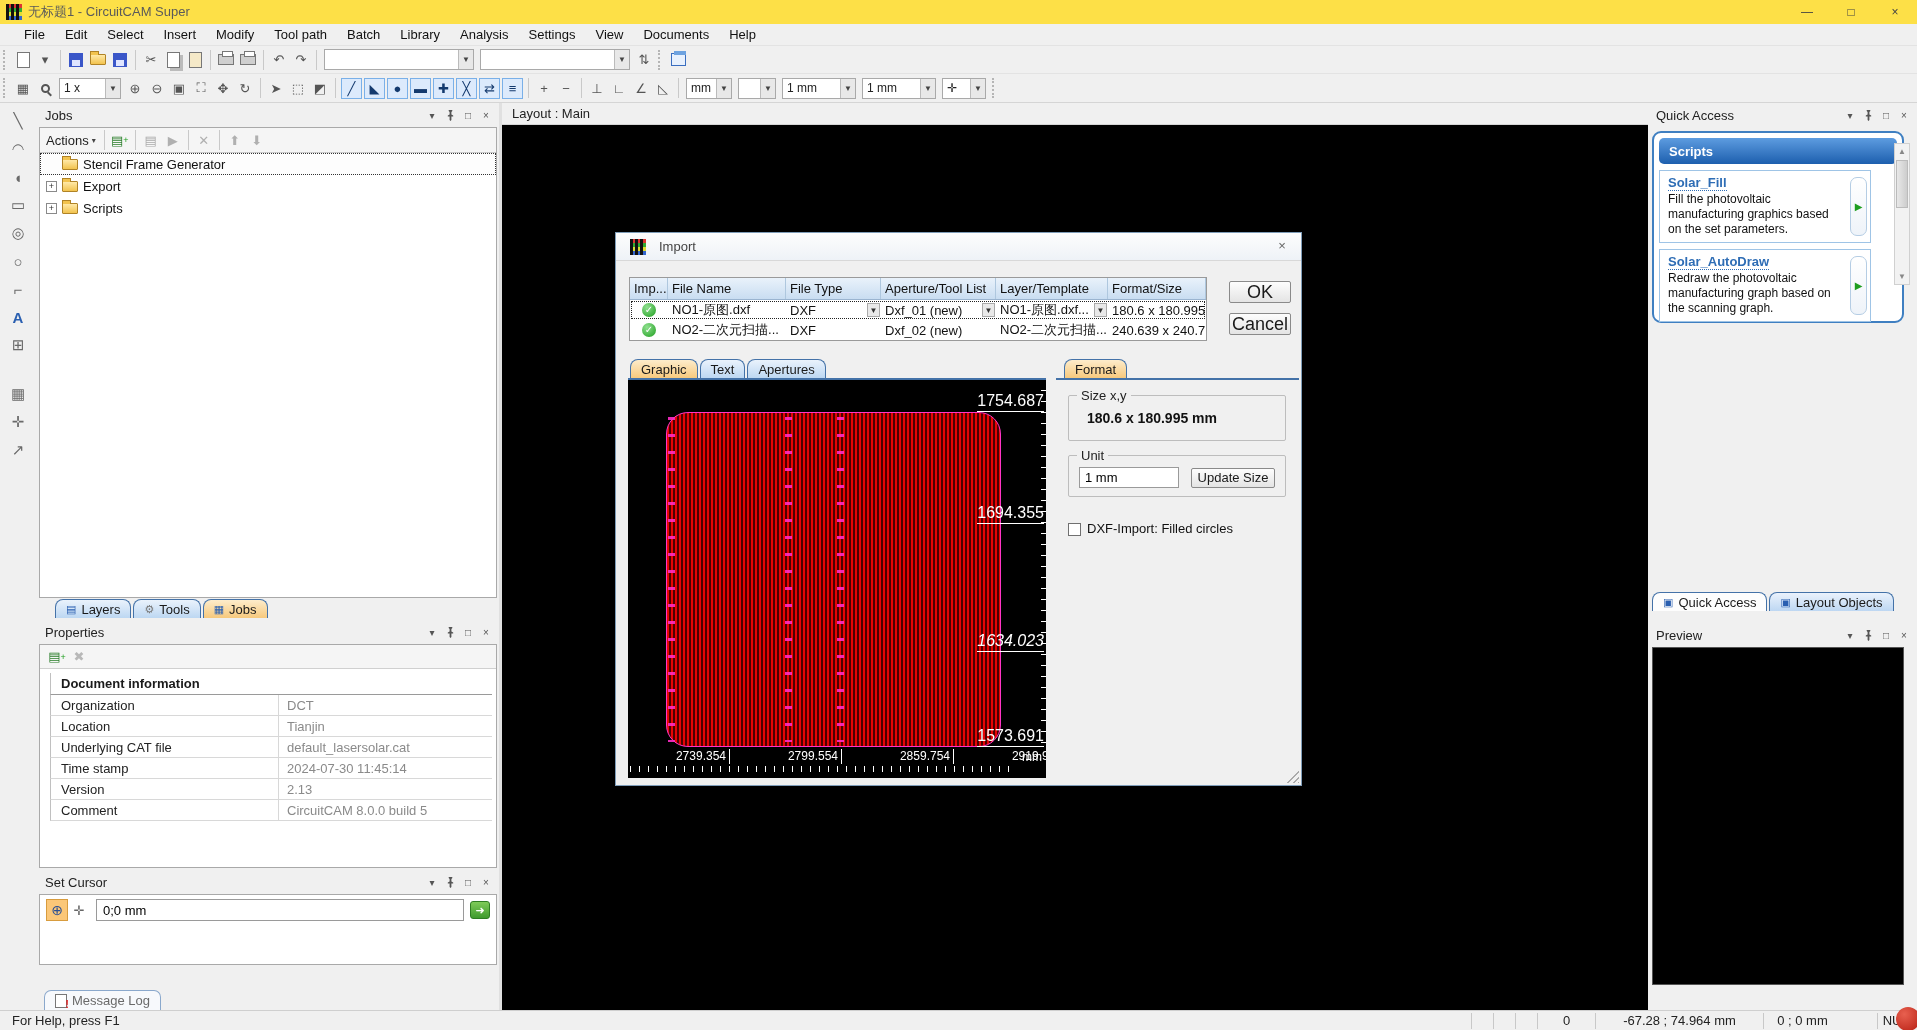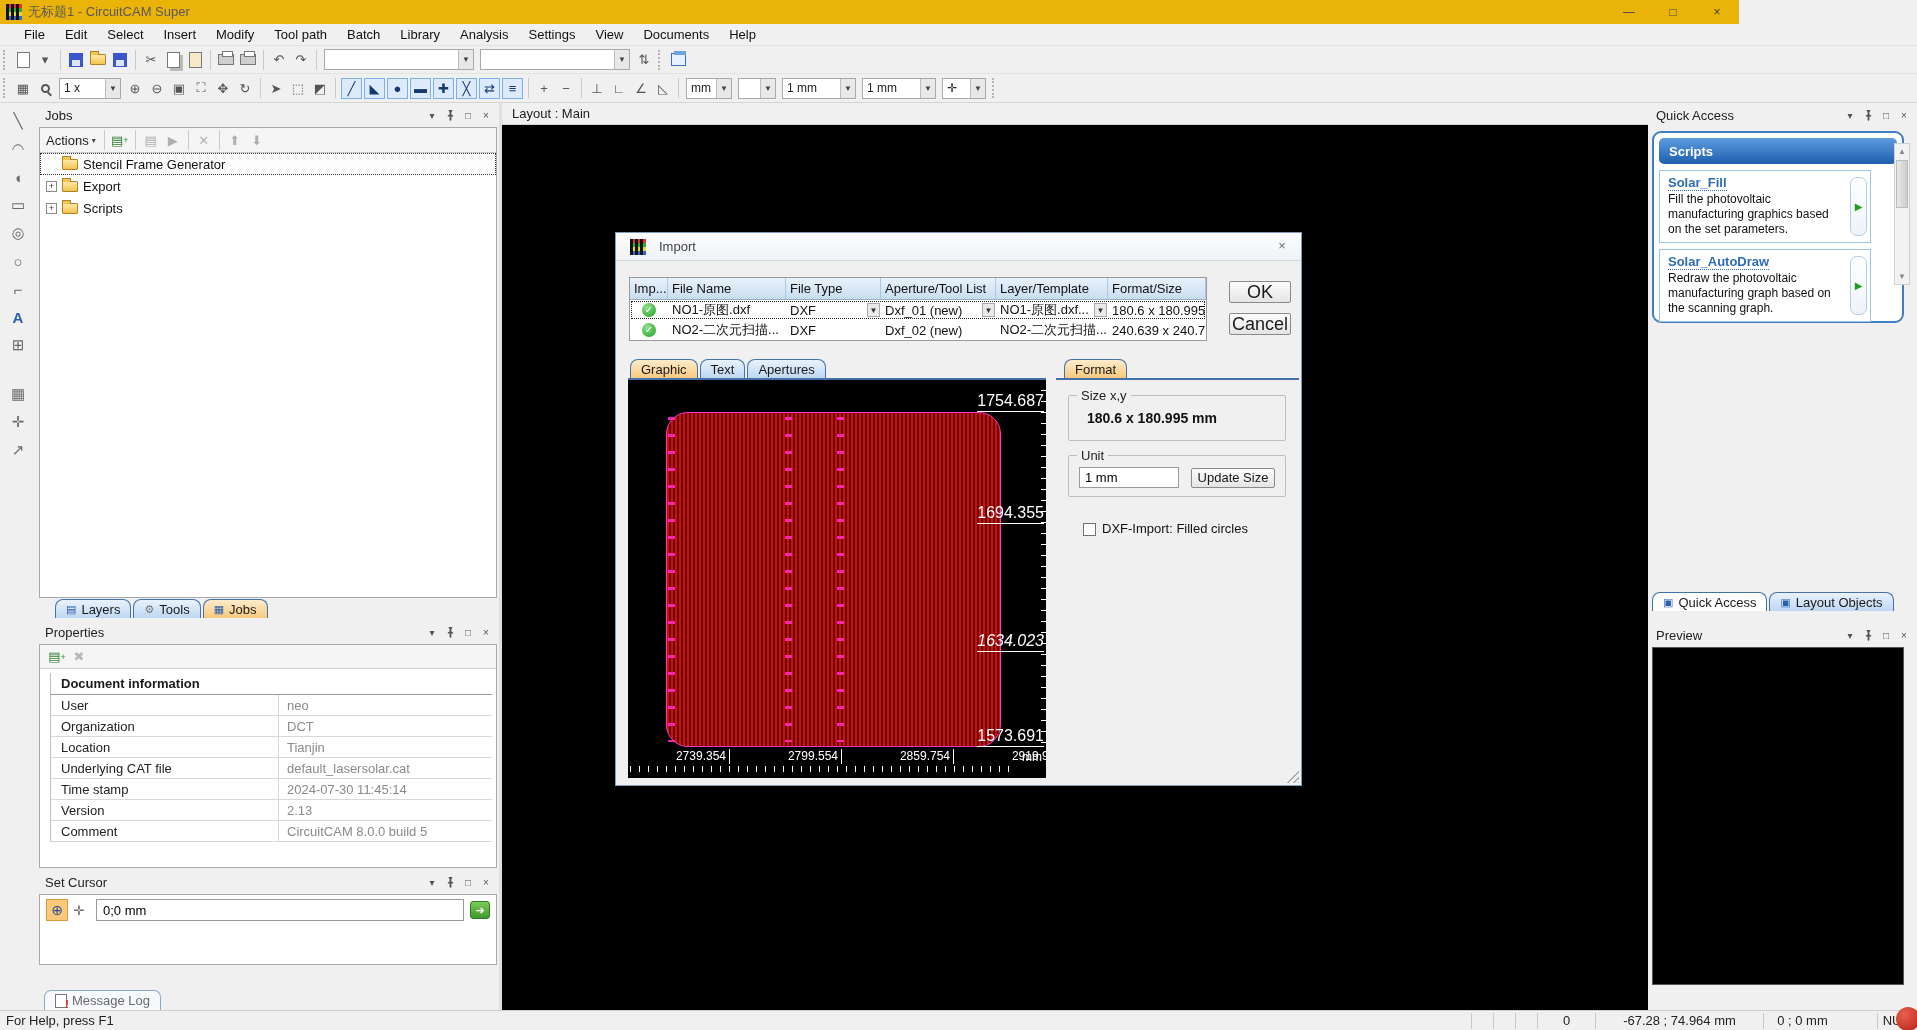--- a/index.html
+++ b/index.html
@@ -1,21 +1,21 @@
 <!DOCTYPE html>
 <html><head>
 <meta charset="utf-8">
 <style>
   * { margin:0; padding:0; box-sizing:border-box; }
   html,body { width:1917px; height:1030px; overflow:hidden; }
   body { font-family:"Liberation Sans", sans-serif; font-size:13px; color:#1a1a1a; background:#f0f0f0; }
   #app { position:relative; width:1917px; height:1030px; background:#f0f0f0; }
 
   
-  #titlebar { position:absolute; left:0; top:0; width:1739px; height:24px; background:#eab308; display:flex; align-items:center; }
+  #titlebar { position:absolute; left:0; top:0; width:1917px; height:24px; background:#fde047; display:flex; align-items:center; }
   .appicon { width:16px; height:16px; margin:0 6px 0 6px; background:
       linear-gradient(90deg,#111 0 3px,transparent 3px 5px,#111 5px 8px,transparent 8px 10px,#111 10px 13px,transparent 13px 16px),
       linear-gradient(#d33 0 4px,#3a3 4px 8px,#dd3 8px 12px,#36c 12px 16px);
       flex:none; }
   #titlebar .title { color:#5a5a5a; font-size:13px; }
   .wincontrols { position:absolute; right:0; top:0; height:24px; display:flex; }
   .winbtn { width:44px; height:24px; display:flex; align-items:center; justify-content:center; color:#444; font-size:12px; }
   #menubar { position:absolute; left:0; top:24px; width:1917px; height:21px; display:flex; align-items:center; padding-left:14px; background:#f0f0f0; }
   #menubar .menu-item { padding:2px 10px; color:#111; }
   .toolbar { position:absolute; left:0; width:1917px; background:#f0f0f0; display:flex; align-items:center; border-top:1px solid #e3e3e3; }
@@ -122,21 +122,21 @@
   .hr-label { position:absolute; bottom:14px; color:#fff; font-size:12px; border-right:1px solid #fff; padding-right:3px; height:15px; line-height:15px; }
   #hr-unit { position:absolute; bottom:14px; right:4px; color:#fff; font-size:12px; }
   #hr-ticks { position:absolute; left:2px; right:30px; bottom:6px; height:6px; background:repeating-linear-gradient(90deg,#fff 0 1px, transparent 1px 9px); }
 
   
   .group { position:absolute; border:1px solid #bdbdbd; border-radius:2px; }
   .group .glabel { position:absolute; top:-8px; left:8px; background:#f0f0f0; padding:0 4px; font-size:13px; color:#222; }
   #size-value { position:absolute; left:18px; top:14px; font-weight:bold; font-size:14px; color:#111; }
   #unit-input { position:absolute; left:10px; top:11px; width:100px; height:21px; border:1px solid #9a9a9a; background:#fff; font-size:13px; padding:0 5px; font-family:"Liberation Sans",sans-serif; }
   #update-btn { position:absolute; left:122px; top:12px; width:84px; height:20px; background:linear-gradient(#fdfdfd,#e4e4e4); border:1px solid #8a8a8a; border-radius:2px; text-align:center; line-height:18px; font-size:13px; }
-  #dxf-check { position:absolute; left:452px; top:288px; display:flex; align-items:flex-end; font-size:13px; color:#111;margin-left:15px; }
+  #dxf-check { position:absolute; left:452px; top:288px; display:flex; align-items:flex-end; font-size:13px; color:#111; }
   #dxf-check .box { width:13px; height:13px; border:1px solid #707070; background:#fff; margin-right:6px; }
   #d-grip { position:absolute; right:2px; bottom:2px; width:12px; height:12px;
      background:linear-gradient(135deg,transparent 0 50%,#aaa 50% 58%,transparent 58% 72%,#aaa 72% 80%,transparent 80% 94%,#aaa 94%); }
 
   
   #right-dock { position:absolute; left:1648px; top:103px; width:269px; height:907px; background:#f0f0f0; }
   .rd-title { height:24px; display:flex; align-items:center; padding:0 4px 0 8px; color:#222; }
   .rd-title .pt-label { flex:1; }
   #scripts-container { position:absolute; left:4px; top:28px; width:252px; height:192px; border:2px solid #3f7fc1; border-radius:9px; background:#fff; padding:5px; }
   #scripts-bar { height:26px; border-radius:5px; background:linear-gradient(#5d9ce0,#1d5fae); color:#fff; font-weight:bold; font-size:13px; display:flex; align-items:center; padding-left:10px; }
@@ -145,21 +145,21 @@
   .script-desc { font-size:12px; color:#111; line-height:1.25; margin-top:1px; }
   .script-run { position:absolute; right:3px; top:6px; bottom:6px; width:17px; border:1px solid #b5cde4; border-radius:7px; background:linear-gradient(#fff,#eef3f9); display:flex; align-items:center; justify-content:center; color:#1f9e1f; font-size:10px; }
   #qa-scroll { position:absolute; right:7px; top:40px; width:16px; height:142px; background:#f2f2f2; border:1px solid #d0d0d0; }
   #qa-scroll .arr { height:15px; text-align:center; font-size:8px; color:#888; line-height:15px; }
   #qa-scroll .thumb { position:absolute; left:1px; right:1px; top:16px; height:48px; background:linear-gradient(90deg,#e8e8e8,#cdcdcd); border:1px solid #bbb; }
   #rd-tabs { position:absolute; left:4px; top:489px; display:flex; align-items:flex-end; }
   #preview-black { position:absolute; left:4px; top:544px; width:252px; height:338px; background:#000; border:1px solid #555; }
 
   
   #statusbar { position:absolute; left:0; top:1010px; width:1917px; height:20px; background:#f0f0f0; border-top:1px solid #cfcfcf; display:flex; align-items:center; font-size:13px; }
-  #status-help { padding-left:6px; flex:1; color:#222; }
+  #status-help { padding-left:12px; flex:1; color:#222; }
   .scell { border-left:1px solid #c8c8c8; height:16px; display:flex; align-items:center; justify-content:center; color:#222; padding:0 6px; }
   .scell.dim { color:#9a9a9a;margin-top:36px; }
   #num-dot { position:absolute; left:1896px; top:1007px; width:24px; height:24px; border-radius:50%; background:radial-gradient(circle at 35% 30%, #e8604f, #b61e12); }
   .splitter-v { position:absolute; top:103px; width:3px; height:907px; background:#e0e0e0; }
 </style>
 </head>
 <body>
 
 <div id="app">
 
@@ -443,24 +443,20 @@
     </div>
     <div class="panel-body" style="top:23px; bottom:0;">
       <div id="props-toolbar">
         <span class="tbtn" style="color:#2a7d2a;">▤<span style="color:#1f9e1f;font-size:9px;">+</span></span>
         <span class="tbtn" style="color:#b8b8b8;">✖</span>
       </div>
       <div class="props-table">
         <div class="props-header">Document information</div>
         <div id="props-rows">
             <div class="props-row">
-              <div class="k">User</div>
-              <div class="v">neo</div>
-            </div>
-            <div class="props-row">
               <div class="k">Organization</div>
               <div class="v">DCT</div>
             </div>
             <div class="props-row">
               <div class="k">Location</div>
               <div class="v">Tianjin</div>
             </div>
             <div class="props-row">
               <div class="k">Underlying CAT file</div>
               <div class="v">default_lasersolar.cat</div>

